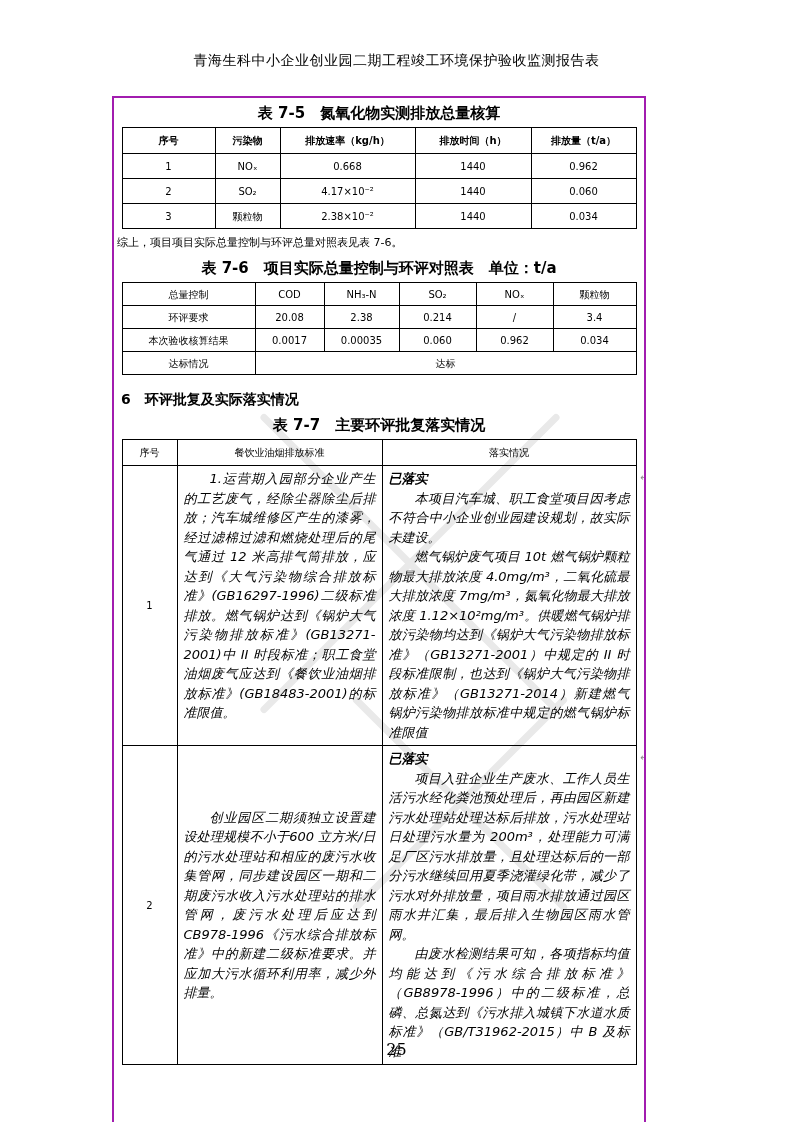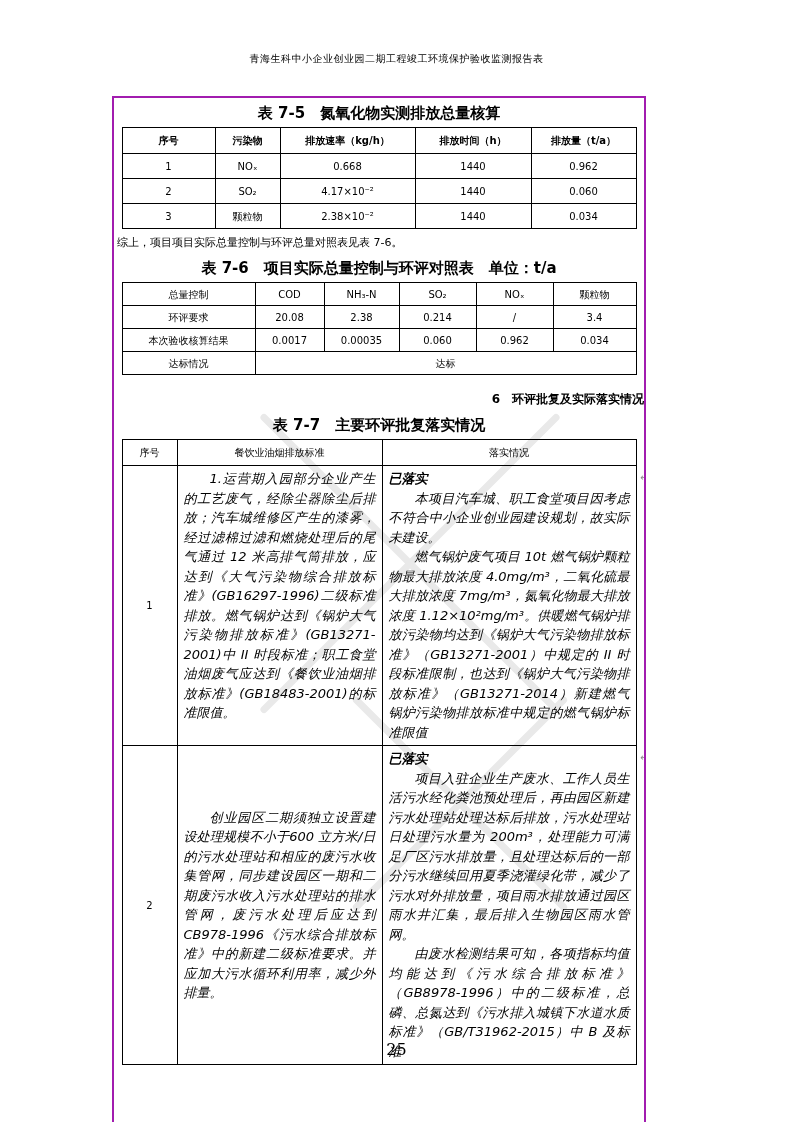--- a/index.html
+++ b/index.html
@@ -2,21 +2,21 @@
 <html><head>
 <meta charset="utf-8">
 <style>
   html,body{margin:0;padding:0;}
   body{
     width:793px;height:1122px;position:relative;background:#ffffff;
     font-family:"DejaVu Sans",sans-serif;color:#000;overflow:hidden;
   }
   .page-header{
     position:absolute;top:52px;left:0;width:793px;text-align:center;
-    font-size:10px;letter-spacing:.5px;
+    font-size:14px;letter-spacing:.5px;
   }
   .watermark{position:absolute;left:140px;top:380px;width:520px;height:560px;pointer-events:none;}
   .wm-stroke{position:absolute;background:#e9e9e9;border-radius:4px;}
   .wm1{width:420px;height:7px;transform:rotate(-45deg);left:60px;top:180px;}
   .wm2{width:420px;height:7px;transform:rotate(45deg);left:60px;top:180px;}
   .wm3{width:300px;height:7px;transform:rotate(-45deg);left:170px;top:420px;}
   .wm4{width:300px;height:7px;transform:rotate(45deg);left:170px;top:420px;}
 
   .frame{
     position:absolute;left:112px;top:96px;width:534px;height:1060px;
@@ -28,21 +28,21 @@
   table{border-collapse:collapse;margin:0 auto;width:514px;table-layout:fixed;}
   td,th{
     border:1.6px solid #000;font-size:10px;text-align:center;
     padding:2px 3px;position:relative;box-sizing:border-box;font-weight:normal;
     line-height:17px;
   }
   .t75 th{font-weight:bold;height:26px;}
   .t75 td{height:25px;}
   .t76 td,.t76 th{height:23px;}
   .body-text{font-size:11px;margin:4px 0 2px 3px;line-height:20px;}
-  .section-heading{font-weight:bold;font-size:12px;margin:13px 0 2px 7px;line-height:22px;text-align:right;}
+  .section-heading{font-weight:bold;font-size:14px;margin:13px 0 2px 7px;line-height:22px;}
   .t77 th{height:26px;}
   .t77 .cell-text{
     text-align:justify;font-size:13px;line-height:19.5px;vertical-align:top;padding:3px 6px;font-style:italic;
   }
   .t77 .cell-mid{vertical-align:middle;}
   .t77 p{margin:0;text-indent:2em;}
   .t77 .status-label{font-weight:bold;text-indent:0;}
   .row-tall-1{height:254px;}
   .row-tall-2{height:300px;}
   .pmark{

